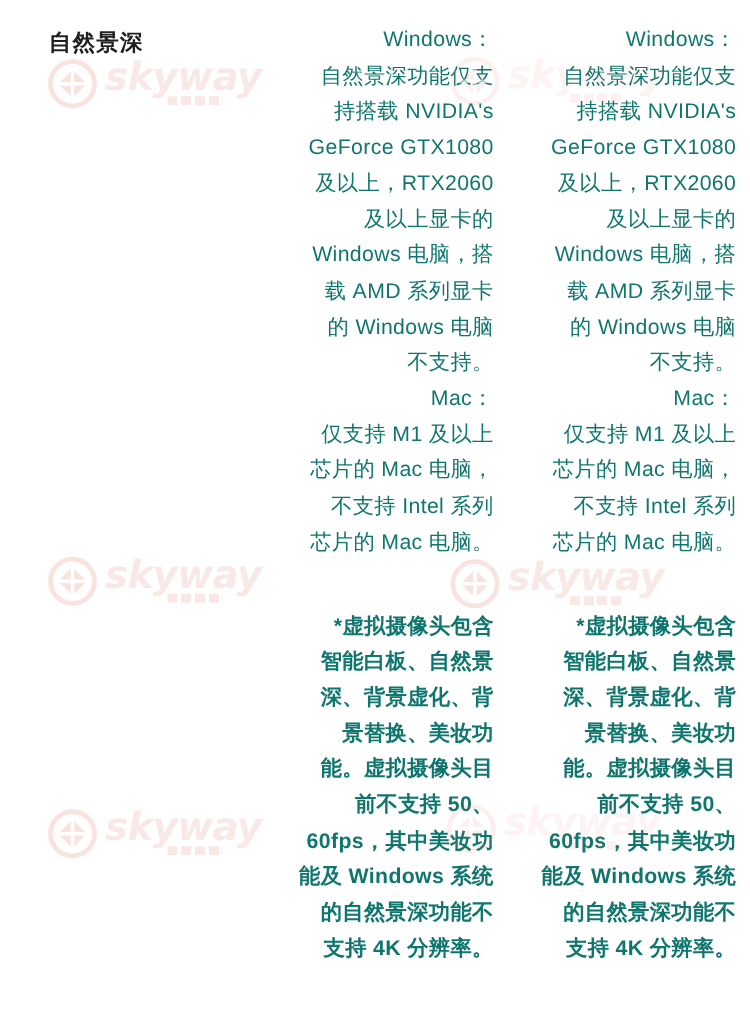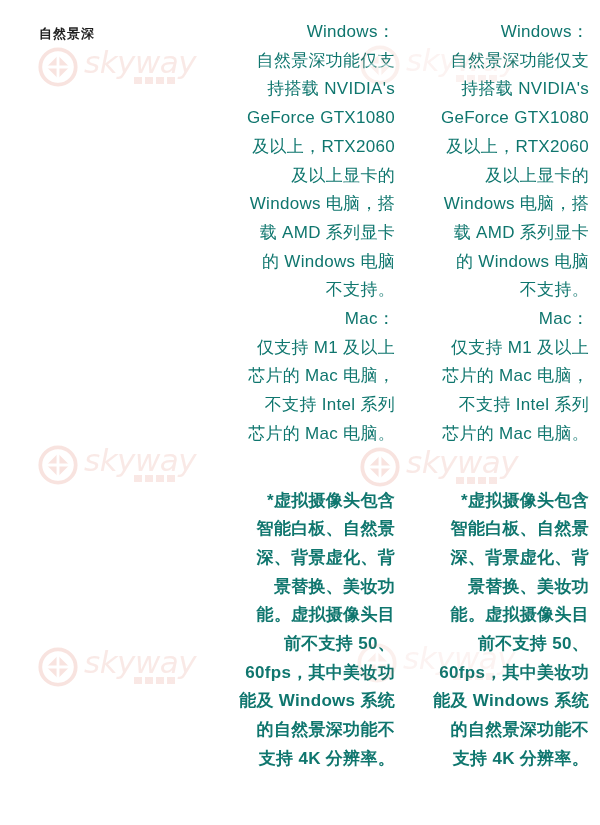--- a/index.html
+++ b/index.html
@@ -5,42 +5,42 @@
   html,body { margin:0; padding:0; }
   body {
     width:600px; height:825px; background:#ffffff; overflow:hidden;
     font-family:"Liberation Sans","DejaVu Sans",sans-serif;
   }
   .page { position:relative; width:600px; height:825px; background:#ffffff; }
 
   
   .row-label {
     position:absolute; left:39px; top:23px;
-    font-size:13px; font-weight:700; color:#1f1f1f;
+    font-size:18px; font-weight:700; color:#1f1f1f;
     letter-spacing:1px; line-height:22px; white-space:nowrap;
   }
 
   
   .col {
     position:absolute; top:18px; width:204px;
     text-align:right; font-size:17px; line-height:28.7px;
     color:#0f766e; letter-spacing:0.3px;
   }
   .col1 { left:191px; }
   .col2 { left:385px; }
   .line { white-space:nowrap; }
   .para2 { margin-top:38px;font-weight:bold; }
 
   
   .wm { position:absolute; width:170px; height:44px; pointer-events:none; }
   .wm-faint { opacity:0.55; }
   .wm-logo { position:absolute; left:0; top:0; width:42px; height:42px; color:rgba(214,98,78,0.18); }
   .wm-word {
     position:absolute; left:47px; top:1px;
-    font-size:31px; line-height:30px; font-weight:400; font-style:italic;
+    font-size:31px; line-height:30px; font-weight:700; font-style:italic;
     letter-spacing:-0.5px; color:rgba(214,98,78,0.14);
     font-family:"DejaVu Sans","Liberation Sans",sans-serif;
   }
   .wm-sub {
     position:absolute; left:97px; top:31px; width:44px; height:7px;
     background:repeating-linear-gradient(90deg, rgba(214,98,78,0.15) 0 8px, transparent 8px 11px);
   }
 </style>
 </head>
 <body>

